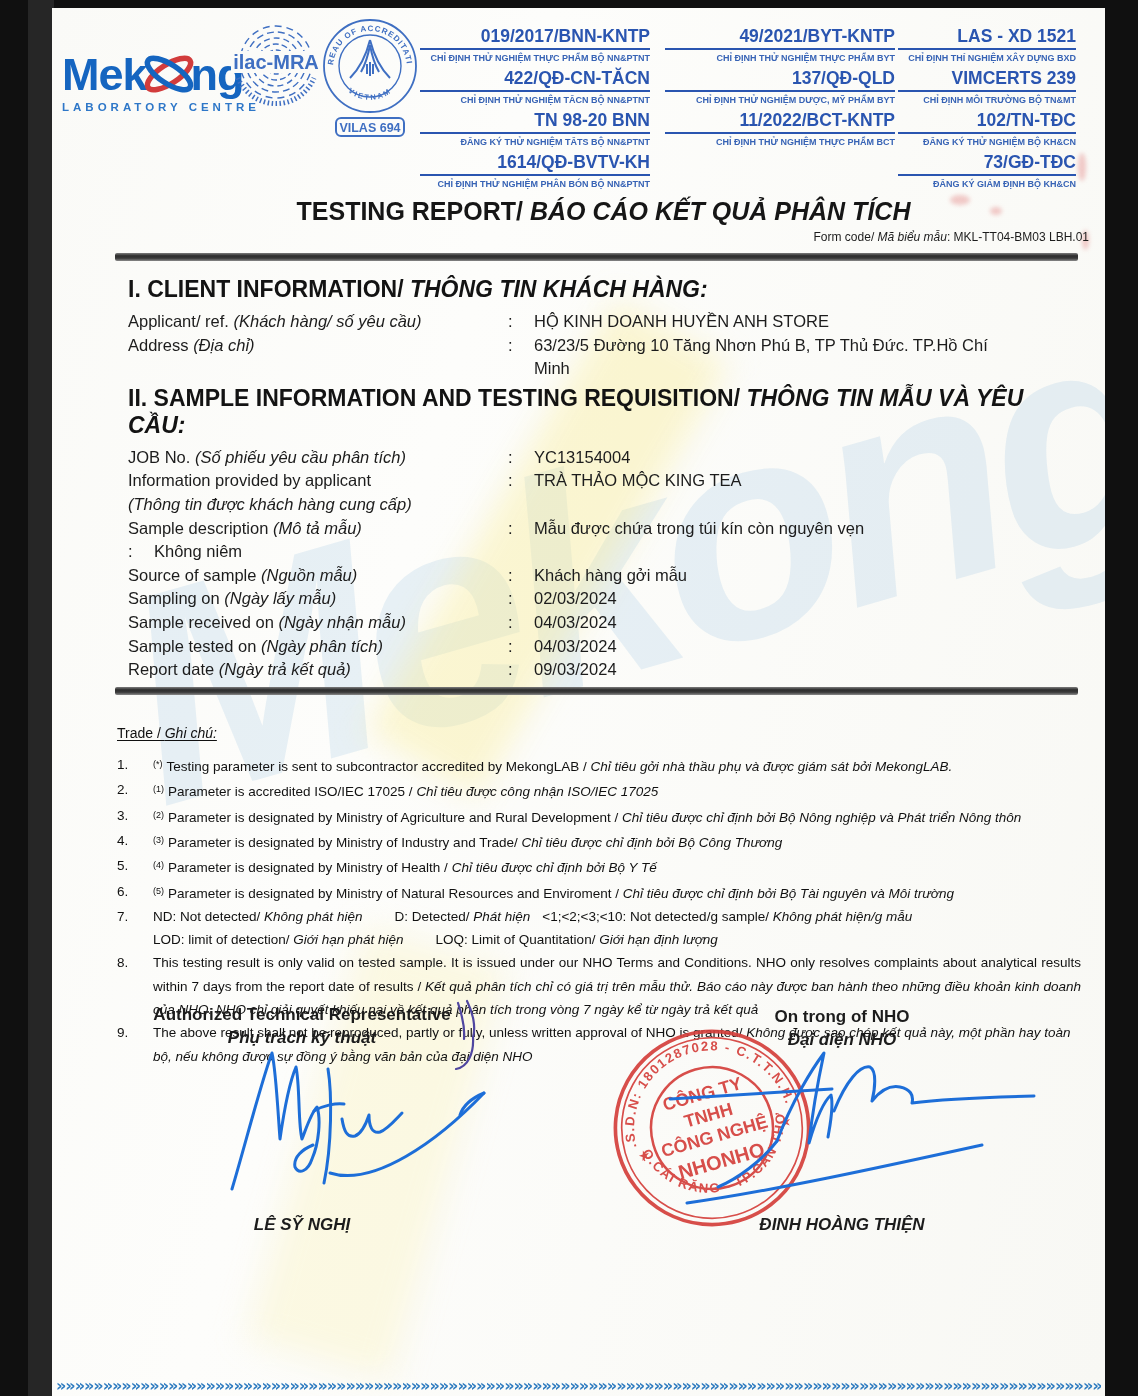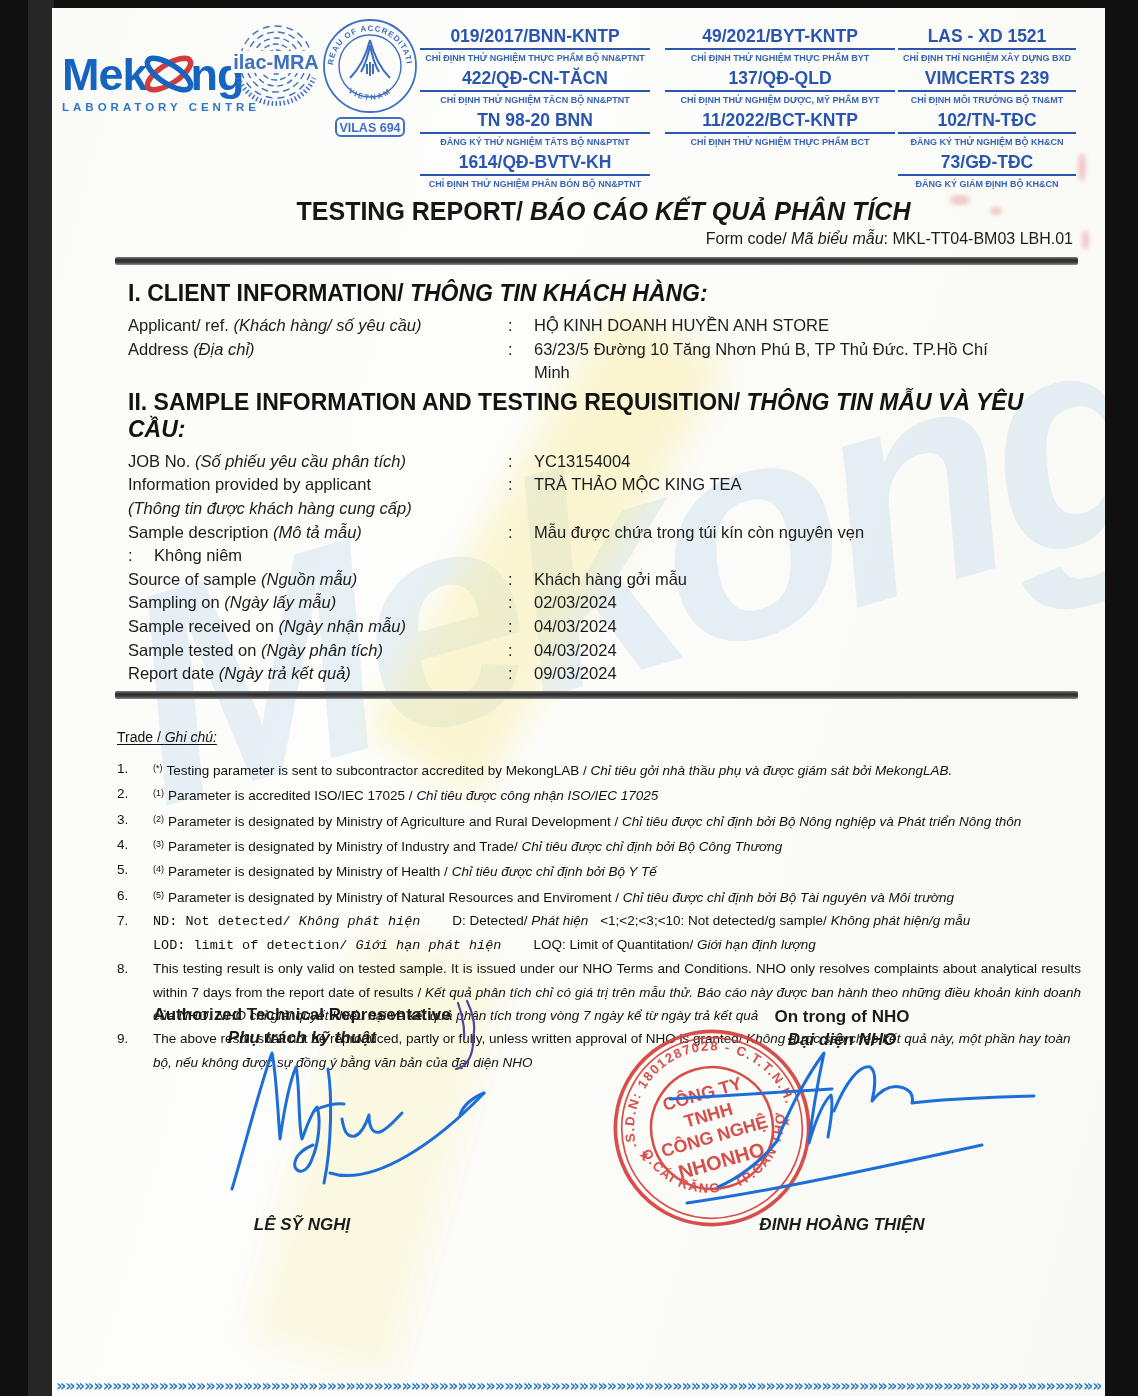--- a/index.html
+++ b/index.html
@@ -26,27 +26,27 @@
   .logo-line { font-size:45px; font-weight:800; color:#1565c0; letter-spacing:-1px; line-height:1; white-space:nowrap; }
   .atom { display:inline-block; vertical-align:baseline; margin:0 -5px -12px -5px; }
   .logo-sub { font-size:11.5px; font-weight:600; letter-spacing:4px; color:#2e77c8; margin-top:4px; white-space:nowrap; }
   .seal { position:absolute; }
   .seal-ilac { left:178px; top:10px; }
   .seal-boa  { left:268px; top:4px; }
   .acc-col { position:absolute; top:18px; }
   .acc-c1 { left:368px; width:230px; }
   .acc-c2 { left:613px; width:230px; }
   .acc-c3 { left:846px; width:178px; }
-  .acc-entry { margin-bottom:5px; text-align:center; }
+  .acc-entry { margin-bottom:5px; text-align:right; }
   .acc-code { font-size:17.5px; font-weight:bold; color:#2a55b0; border-bottom:2px solid #2a55b0; padding-bottom:1px; }
   .acc-cap { font-size:9px; font-weight:bold; color:#3763b5; margin-top:3px; white-space:nowrap; }
 
   .title { text-align:center; font-size:25px; font-weight:bold; padding-left:50px; line-height:30px; color:#161616; }
   .it { font-style:italic; }
-  .formcode { text-align:right; padding-right:32px; font-size:16px; margin-top:4px; }
+  .formcode { text-align:right; padding-right:16px; font-size:12px; margin-top:4px; }
 
   .bar { height:8px; margin:9px 27px 0 63px; border-radius:2px;
          background:linear-gradient(to bottom,#7d7d7d,#2d2d2d 35%,#3a3a3a 65%,#8a8a8a); }
 
   .sec { margin:0 56px 0 76px; font-size:16.5px; }
   .sec-head { font-weight:bold; font-size:23px; text-decoration-thickness:2px;
               text-underline-offset:3px; margin-bottom:7px; color:#131313; }
   .sec1 { margin-top:15px; }
   .sec2-head { margin-top:4px; }
   .inforow { display:flex; line-height:23.6px; }
@@ -54,21 +54,21 @@
   .colon { width:26px; flex:none; }
   .val { flex:1; }
 
   .notes { margin:27px 24px 0 65px; font-size:13.5px; line-height:23.3px; color:#111; }
   .note-head { font-size:14px; text-decoration:underline; text-underline-offset:2px; margin-bottom:8px; }
   .note { display:flex; }
   .nnum { width:36px; flex:none; }
   .nbody { flex:1; }
   .nsup { font-size:9px; vertical-align:4px; margin-right:4px; }
   .just { text-align:justify; }
-  .g1 { margin-right:32px;font-family:Liberation Mono, monospace; } .g2 { margin-right:12px; }
+  .g1 { margin-right:32px; } .g2 { margin-right:12px; }
 
   .sigs { position:absolute; left:0; top:980px; width:100%; height:400px; z-index:2;margin-top:17px; }
   .sig-title-left { position:absolute; left:80px; top:0; width:340px; text-align:center; font-size:17px; font-weight:bold; }
   .sig-title-right { position:absolute; left:670px; top:2px; width:240px; text-align:center; font-size:17px; font-weight:bold; }
   .sig-sub { margin-top:3px; }
   .sig-name { position:absolute; top:210px; font-size:17px; font-weight:bold; font-style:italic; text-align:center; }
   .name-left { left:80px; width:340px; }
   .name-right { left:670px; width:240px; }
   .sig-svg-left { position:absolute; left:160px; top:36px; z-index:4; }
   .sig-svg-right { position:absolute; left:470px; top:36px; z-index:5; }

